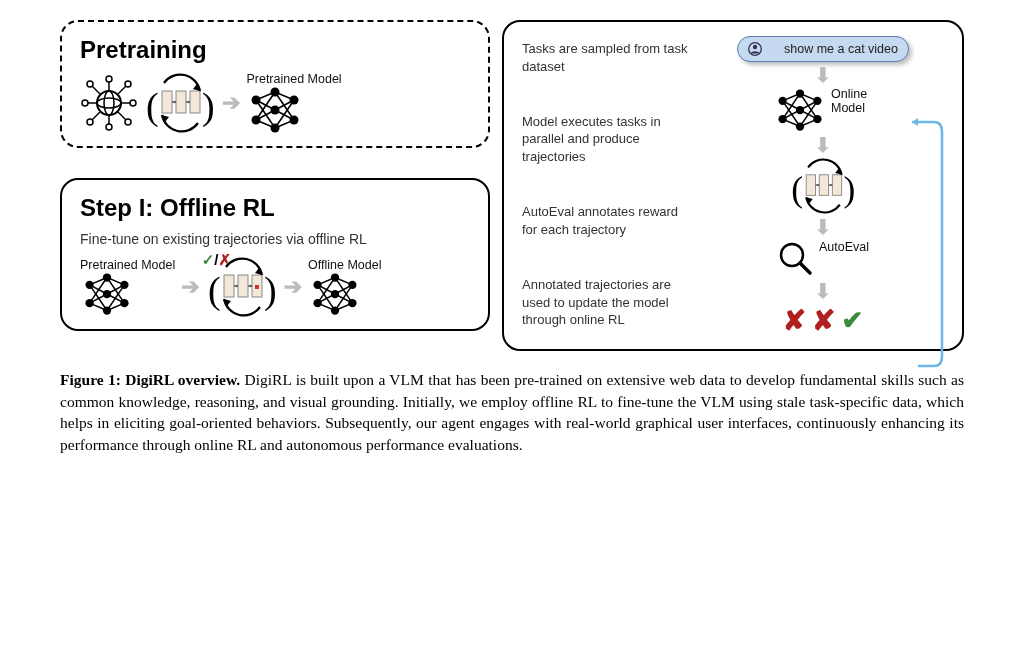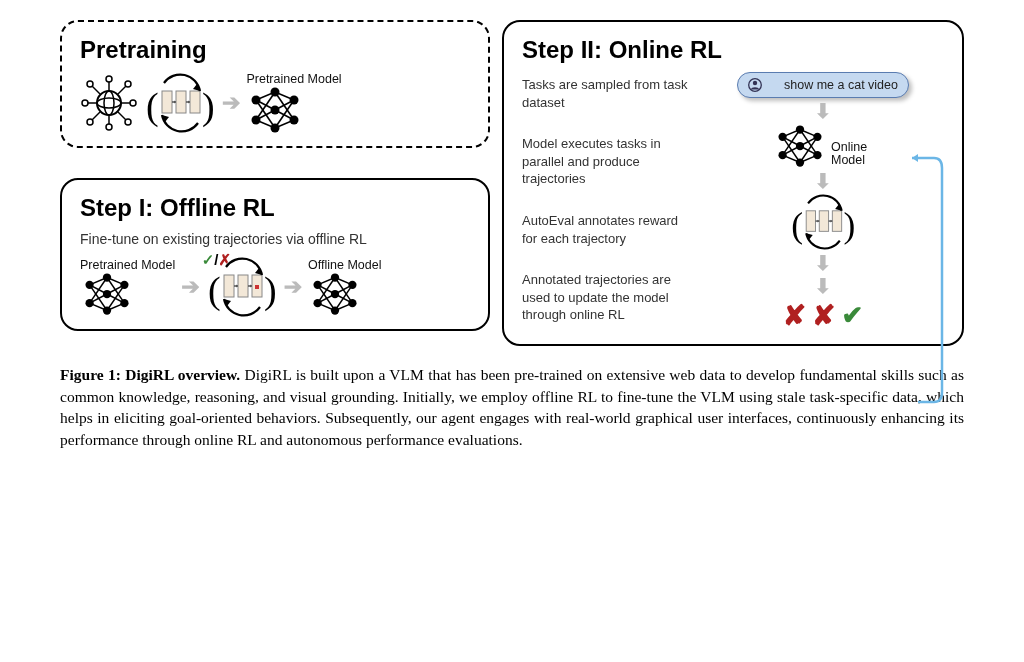--- a/index.html
+++ b/index.html
@@ -104,21 +104,21 @@
     font-family: -apple-system, 'Segoe UI', Arial, sans-serif;
     font-size: 12.5px;
     color: #222;
     display: flex;
     align-items: center;
     gap: 22px;
     box-shadow: 3px 3px 4px rgba(0,0,0,0.25);
   }
   .model-row {
     display: flex;
-    align-items: flex-end;
+    align-items: flex-start;
     gap: 4px;
     position: relative;
   }
   .marks-row {
     display: flex;
     gap: 6px;
     align-items: center;
   }
   .x-mark {
     color: #b02020;
@@ -320,21 +320,20 @@
                 <circle cx="48" cy="34" r="4.5"></circle>
               </g>
           </svg>
         </div>
       </div>
     </div>
   </div>
 
   <div class="right-col">
     <div class="panel" style="height:100%;">
-      <h2>Step II: Online RL</h2>
       <div class="right-layout">
         <div class="right-text">
           <p>Tasks are sampled from task dataset</p>
           <p>Model executes tasks in parallel and produce trajectories</p>
           <p>AutoEval annotates reward for each trajectory</p>
           <p>Annotated trajectories are used to update the model through online RL</p>
         </div>
         <div class="right-diag">
           <div class="prompt-chip">
             <svg width="14" height="14" viewBox="0 0 14 14">
@@ -383,20 +382,27 @@
               <path d="M32 29 l-2 -1.5 v3 z" fill="#555"></path>
             <path d="M42 29 L46 29" stroke="#555" stroke-width="1.5"></path>
               <path d="M46 29 l-2 -1.5 v3 z" fill="#555"></path>
             <text x="58" y="46" font-size="38" font-family="serif">)</text>
             <path d="M 20 10 A 20 20 0 0 1 56 18" fill="none" stroke="#000" stroke-width="2.2"></path>
             <path d="M 54 50 A 20 20 0 0 1 18 42" fill="none" stroke="#000" stroke-width="2.2"></path>
             <path d="M56 18 l-7 -2 l4 -5 z" fill="#000"></path>
             <path d="M18 42 l7 2 l-4 5 z" fill="#000"></path>
           </svg>
           <div class="arrow-gray-down">⬇</div>
+          <div class="model-row">
+            <svg width="38" height="38" viewBox="0 0 38 38">
+              <circle cx="15" cy="15" r="11" fill="none" stroke="#000" stroke-width="2.5"></circle>
+              <line x1="23" y1="23" x2="33" y2="33" stroke="#000" stroke-width="3.5" stroke-linecap="round"></line>
+            </svg>
+            <span class="label-small">AutoEval</span>
+          </div>
           <div class="arrow-gray-down">⬇</div>
           <div class="marks-row">
             <span class="x-mark">✘</span>
             <span class="x-mark">✘</span>
             <span class="check-mark">✔</span>
           </div>
           <svg class="feedback-arrow" width="40" height="260" viewBox="0 0 40 260">
             <path d="M 12 252 L 28 252 Q 36 252 36 242 L 36 18 Q 36 8 28 8 L 6 8" fill="none" stroke="#6bb6e6" stroke-width="2.5"></path>
             <path d="M6 8 l6 -4 v8 z" fill="#6bb6e6"></path>
           </svg>

